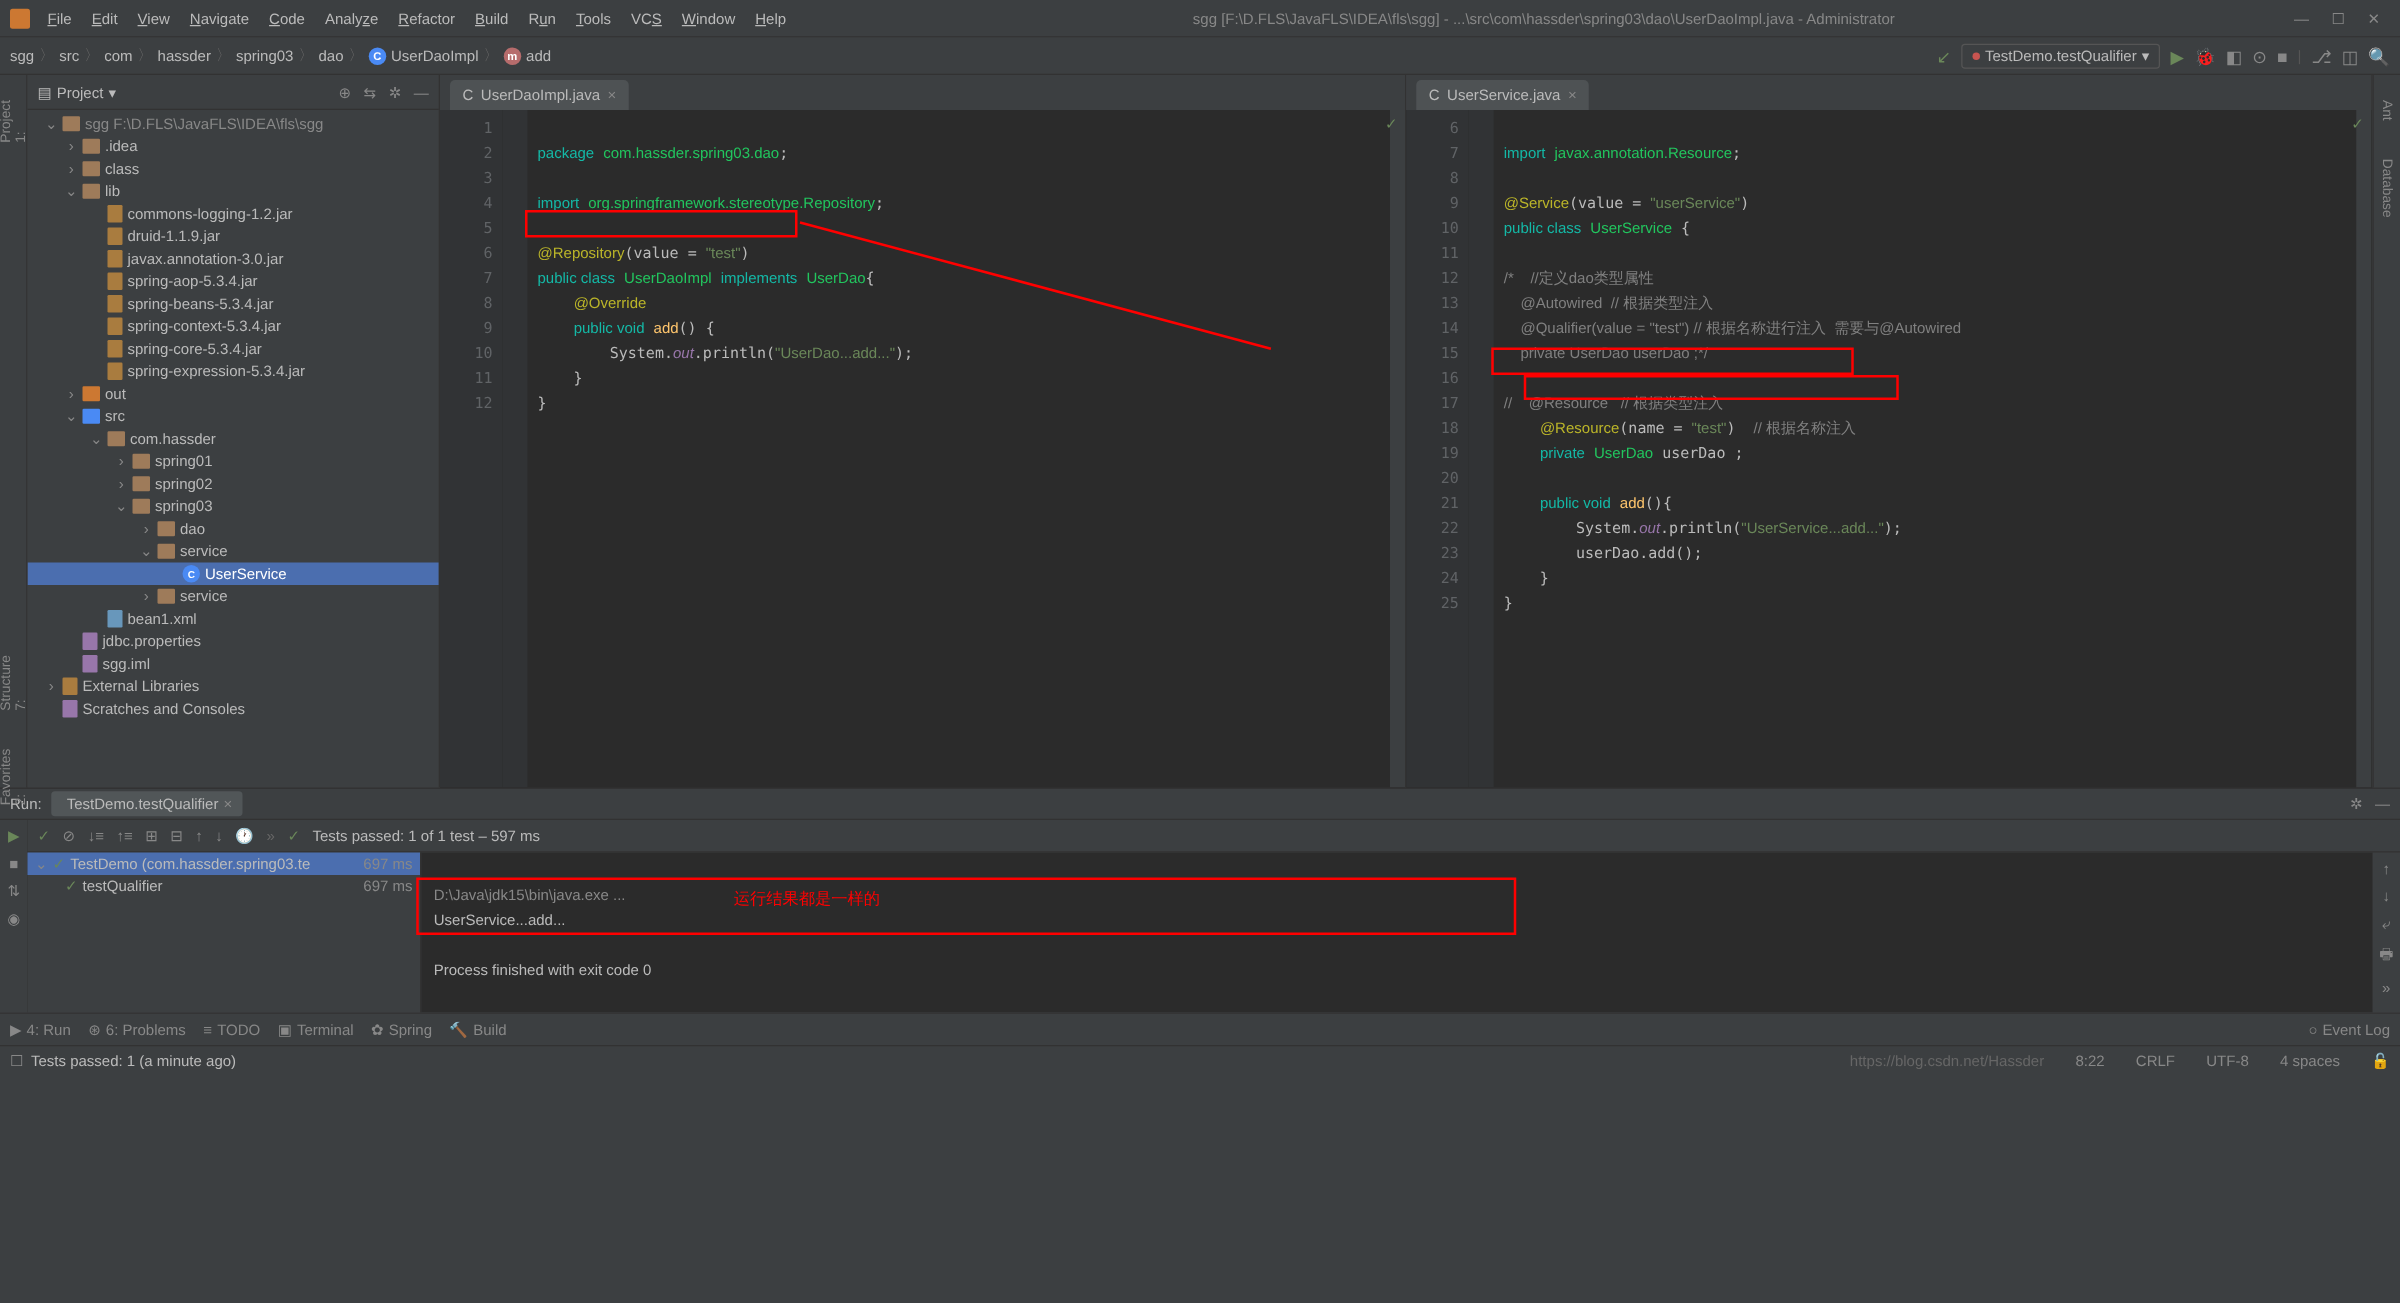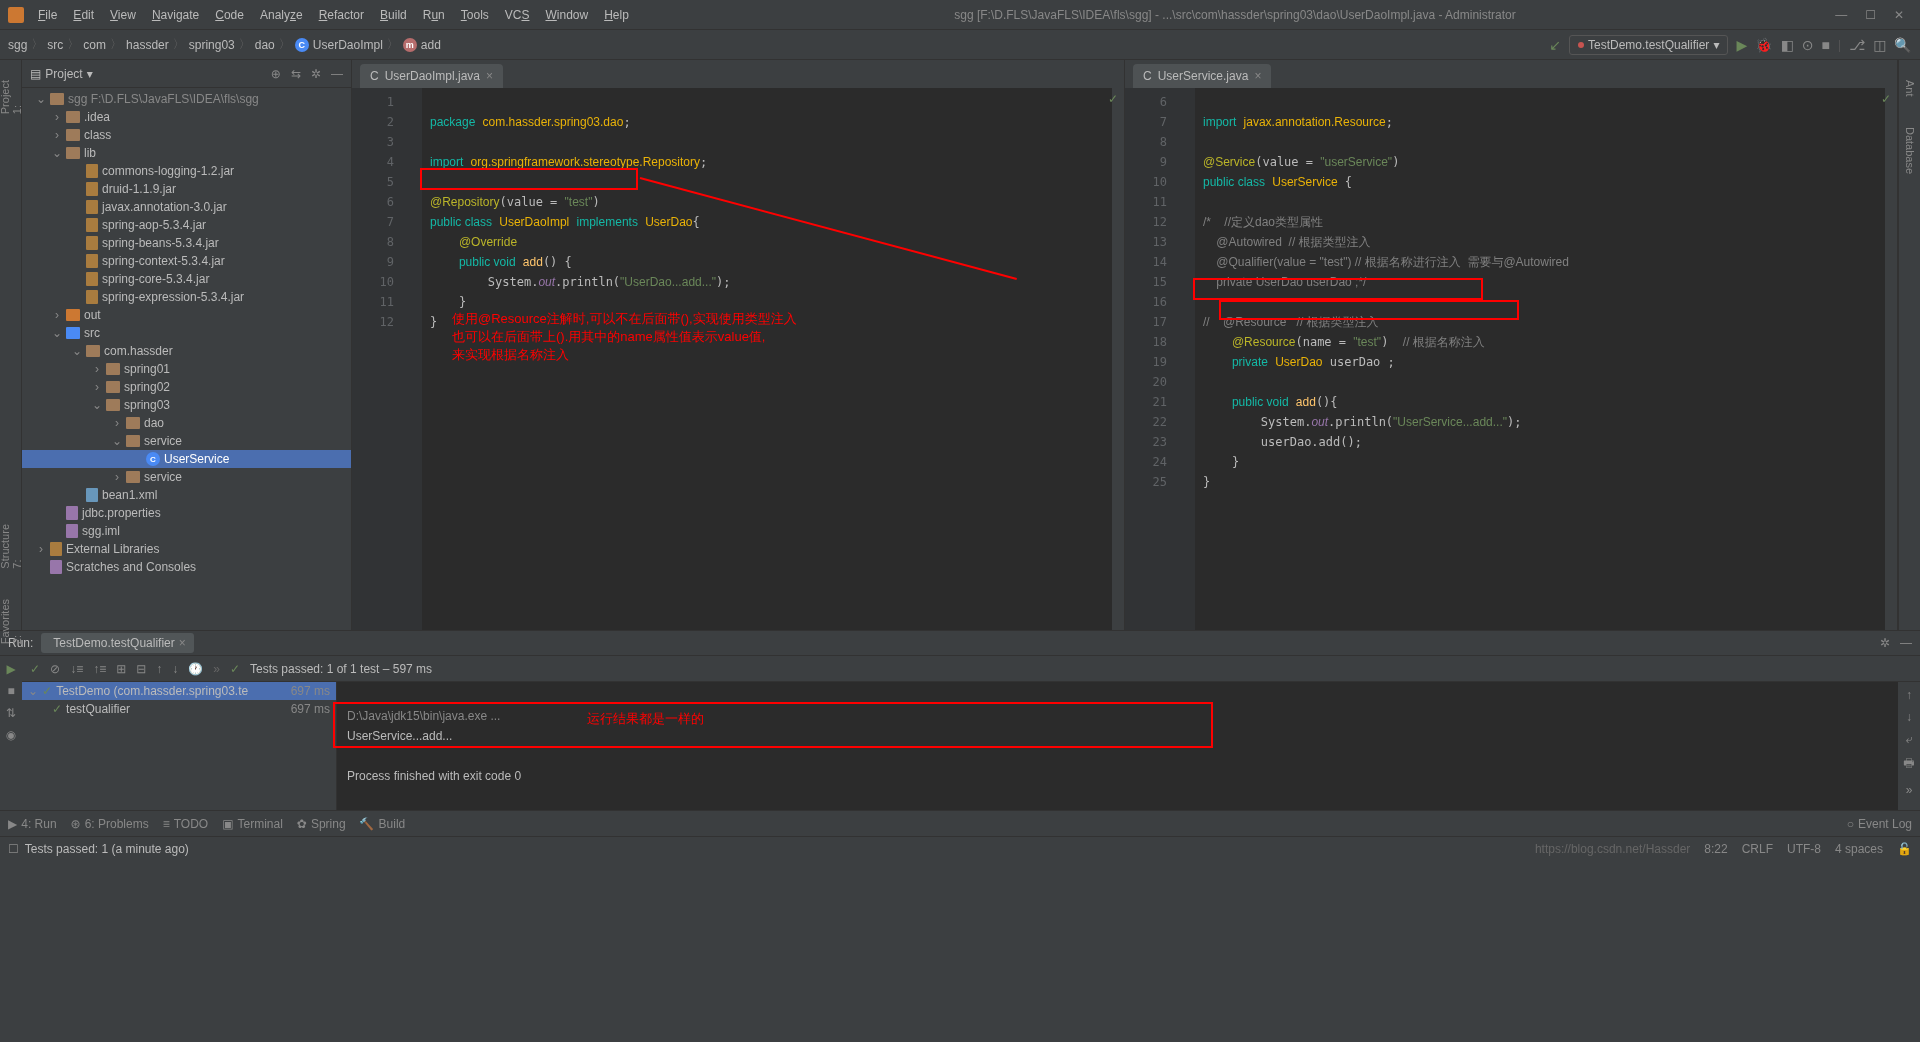--- a/index.html
+++ b/index.html
@@ -50,21 +50,21 @@
 .tab{padding:5px 10px;background:#515658;border-radius:4px 4px 0 0;display:flex;gap:6px;align-items:center;margin-right:4px}
 .tab.active{background:#4e5254}
 .tab-close{color:#888;cursor:pointer}
 .code-area{flex:1;display:flex;background:#2b2b2b;position:relative;overflow:hidden}
 .gutter{width:50px;background:#313335;color:#606366;text-align:right;padding:4px 8px 4px 4px;font-family:Consolas,monospace;line-height:20px}
 .gutter-icons{width:20px;background:#313335}
 .code{flex:1;font-family:Consolas,monospace;padding:4px 8px;line-height:20px;white-space:pre;position:relative}
 .kw{color:#14b8a6}
 .str{color:#6a8759}
 .anno{color:#bbb529}
-.type{color:#eab308}
+.type{color:#22c55e}
 .com{color:#808080}
 .fn{color:#ffc66d}
 .it{font-style:italic;color:#9876aa}
 .highlight-box{position:absolute;border:2px solid red;pointer-events:none}
 .annotation-text{position:absolute;color:red;font-family:sans-serif;font-size:13px;line-height:18px;pointer-events:none}
 .check{color:#6a8759;position:absolute;top:4px;right:6px}
 .red-line{position:absolute;border-top:2px solid red;transform-origin:left center;pointer-events:none}
 .run-panel{height:180px;background:#2b2b2b;border-top:1px solid #323232;display:flex;flex-direction:column}
 .run-header{height:26px;display:flex;align-items:center;padding:0 8px;background:#3c3f41;border-bottom:1px solid #323232}
 .run-tab{padding:3px 8px;background:#515658;border-radius:3px;display:flex;gap:4px;align-items:center}
@@ -77,21 +77,21 @@
 .run-content{flex:1;display:flex;flex-direction:column}
 .test-tree{width:315px;background:#3c3f41;border-right:1px solid #323232}
 .test-row{display:flex;align-items:center;padding:2px 6px;gap:4px}
 .test-row.sel{background:#4b6eaf}
 .console{flex:1;font-family:Consolas,monospace;padding:24px 10px;color:#bbb;line-height:20px;position:relative}
 .run-inner{display:flex;flex:1}
 .bottom-bar{height:26px;background:#3c3f41;border-top:1px solid #323232;display:flex;align-items:center;padding:0 8px;gap:14px}
 .bottom-bar span{color:#888;cursor:pointer;display:flex;gap:4px;align-items:center}
 .status-bar{height:24px;background:#3c3f41;border-top:1px solid #323232;display:flex;align-items:center;padding:0 8px}
 .status-bar .left{display:flex;gap:6px;align-items:center}
-.status-bar .right{margin-left:auto;display:flex;gap:14px;color:#888}
+.status-bar .right{margin-left:auto;display:flex;gap:25px;color:#888}
 .green-check{color:#6a8759}
 .scrollbar-v{width:12px;background:#3c3f41}
 </style>
 </head>
 <body>
 
 <div class="titlebar">
   <div class="logo"></div>
   <div class="menubar">
     <span><u>F</u>ile</span>
@@ -334,23 +334,20 @@
 <span class="kw">import</span> <span class="type">org.springframework.stereotype.Repository</span>;
 
 <span class="anno">@Repository</span>(value = <span class="str">"test"</span>)
 <span class="kw">public class</span> <span class="type">UserDaoImpl</span> <span class="kw">implements</span> <span class="type">UserDao</span>{
     <span class="anno">@Override</span>
     <span class="kw">public void</span> <span class="fn">add</span>() {
         System.<span class="it">out</span>.println(<span class="str">"UserDao...add..."</span>);
     }
 }
           <div class="highlight-box" style="top:80px;left:-2px;width:218px;height:22px"></div>
-          <div class="annotation-text" style="top:222px;left:30px;white-space:pre-line">使用@Resource注解时,可以不在后面带(),实现使用类型注入
-也可以在后面带上().用其中的name属性值表示value值,
-来实现根据名称注入</div>
         </div>
         <span class="check">✓</span>
         <div class="scrollbar-v"></div>
       </div>
     </div>
 
     <div class="editor">
       <div class="tabs">
         <div class="tab active">
           <span class="icon-c">C</span>

